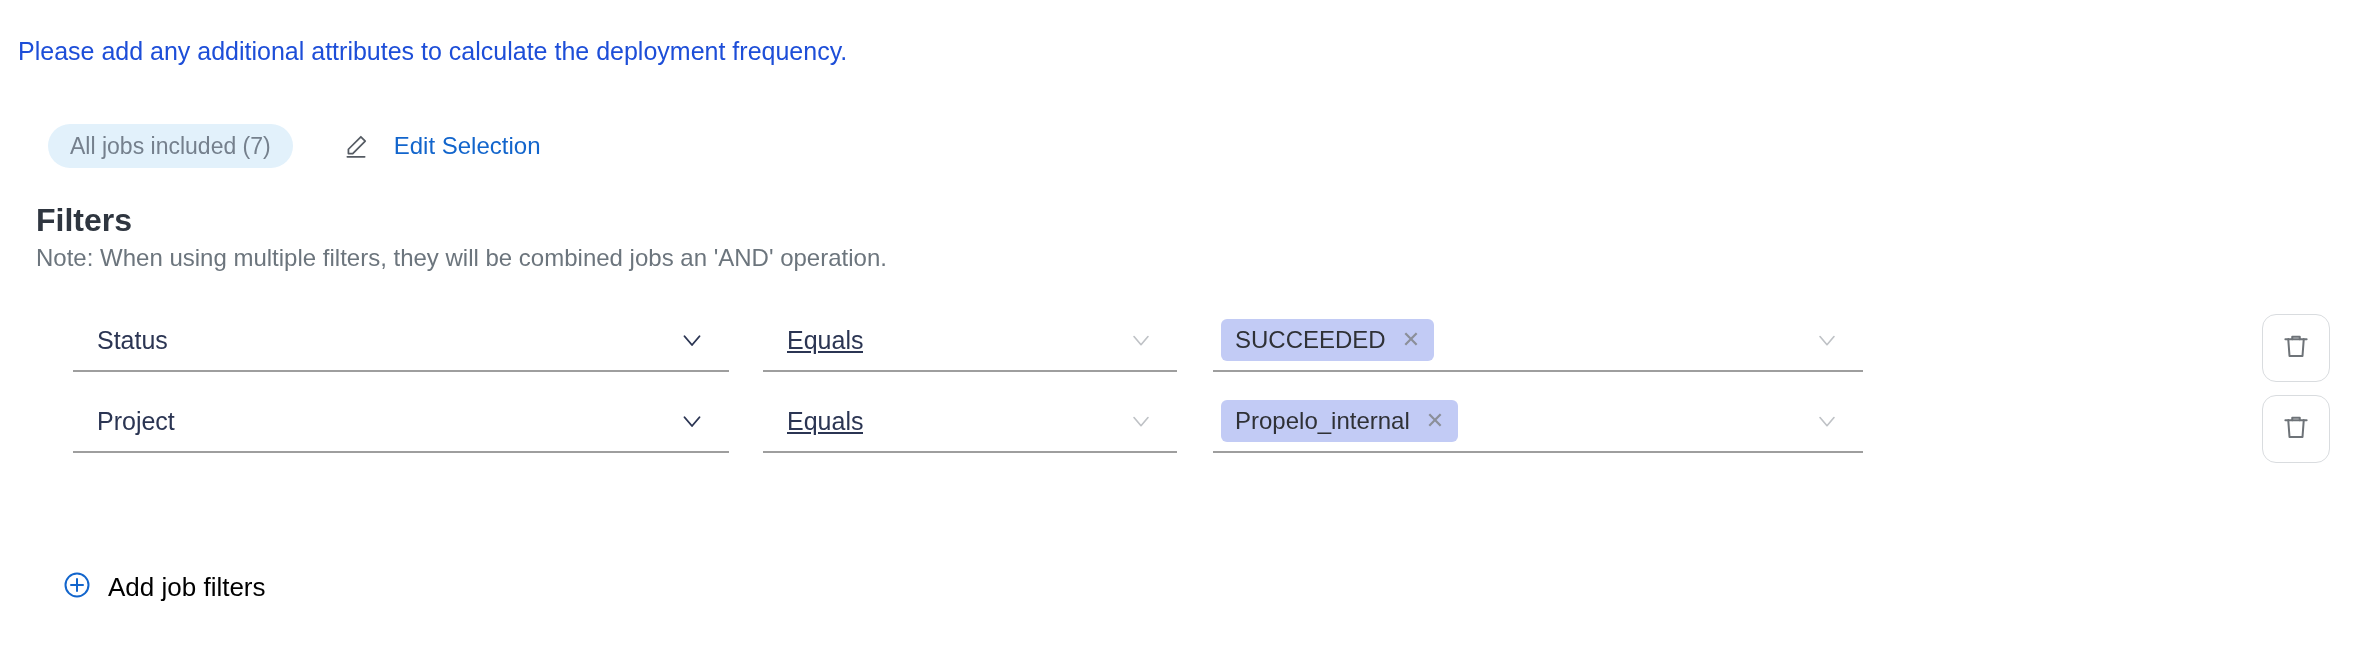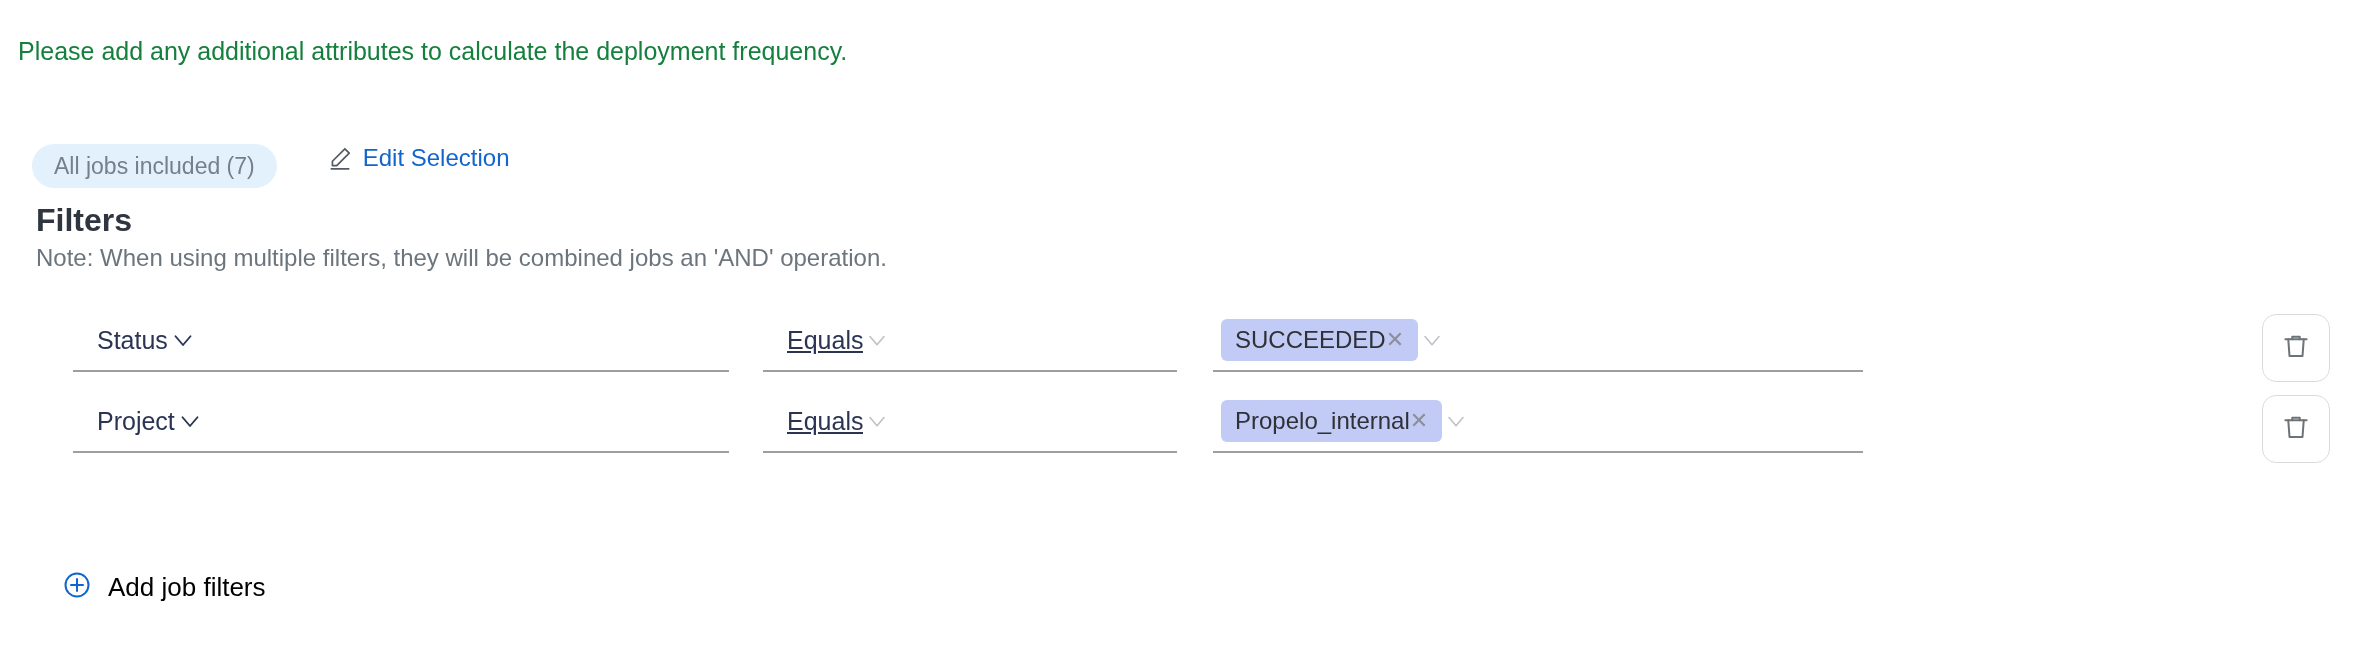--- a/index.html
+++ b/index.html
@@ -16,49 +16,48 @@
     position: relative;
   }
 
   
   .intro {
     position: absolute;
     left: 18px;
     top: 36px;
     font-size: 25px;
     line-height: 30px;
-    color: #15803d;
+    color: #1d4ed8;
     white-space: nowrap;
   }
 
   
   .selection-row {
     position: absolute;
-    left: 32px;
+    left: 48px;
     top: 124px;
     display: flex;
-    align-items: flex-start;
+    align-items: center;
     height: 44px;
-    margin-top: 20px;
   }
   .jobs-pill {
     display: inline-flex;
     align-items: center;
     height: 44px;
     padding: 0 22px;
     border-radius: 22px;
     background: #e2f1fb;
     color: #75808d;
     font-size: 23px;
     white-space: nowrap;
   }
   .edit-selection {
     display: inline-flex;
     align-items: center;
-    gap: 10px;
+    gap: 25px;
     margin-left: 50px;
     cursor: pointer;
     white-space: nowrap;
   }
   .edit-selection .pencil-icon {
     display: inline-flex;
     width: 26px;
     height: 26px;
     align-items: center;
     justify-content: center;
@@ -95,21 +94,21 @@
   .filter-row.row-0 { top: 310px; }
   .filter-row.row-1 { top: 391px; }
 
   .field {
     position: absolute;
     top: 0;
     height: 62px;
     border-bottom: 2px solid #9e9e9e;
     display: flex;
     align-items: center;
-    justify-content: flex-start;
+    justify-content: space-between;
     box-sizing: border-box;
     cursor: pointer;
   }
   .field .field-value {
     font-size: 25px;
     color: #2b3553;
     padding-left: 24px;
     white-space: nowrap;
     overflow: hidden;
   }
@@ -125,21 +124,21 @@
 
   .field-values .chips {
     display: flex;
     align-items: center;
     padding-left: 8px;
     gap: 8px;
   }
   .chip {
     display: inline-flex;
     align-items: center;
-    gap: 0;
+    gap: 16px;
     height: 42px;
     padding: 0 14px;
     border-radius: 6px;
     background: #c2cbf5;
     color: #2f3136;
     font-size: 24px;
     white-space: nowrap;
   }
   .chip .chip-remove {
     color: #8b8f99;

